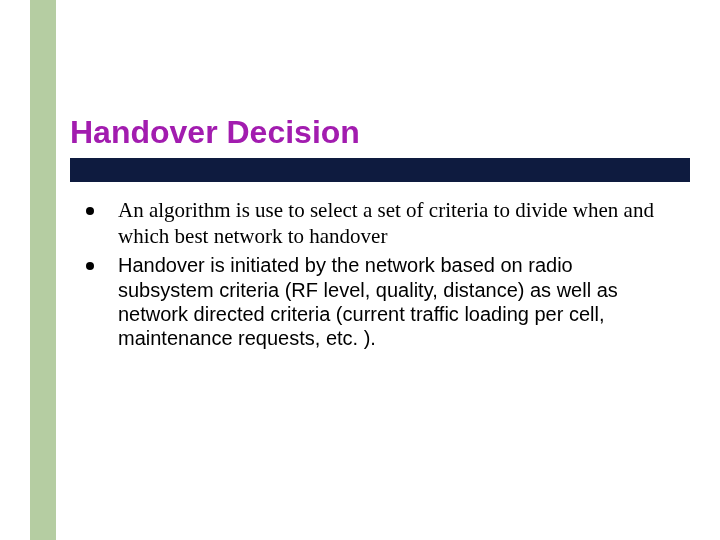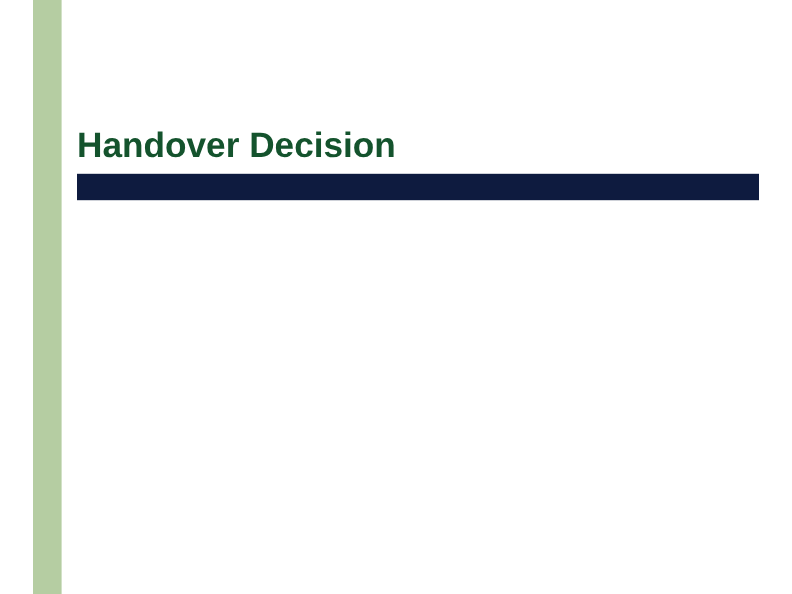--- a/index.html
+++ b/index.html
@@ -28,21 +28,21 @@
   }
   .title-wrap {
     position: absolute;
     left: 70px;
     top: 115px;
     right: 40px;
   }
   .title {
     font-size: 32px;
     font-weight: bold;
-    color: #14532d;
+    color: #a21caf;
     font-family: Arial, Helvetica, sans-serif;
     line-height: 1.1;
   }
   .navy-bar {
     position: absolute;
     left: 70px;
     top: 158px;
     right: 30px;
     height: 24px;
     background: #0E1B3F;
@@ -91,16 +91,24 @@
   <div class="green-bar"></div>
 
   <div class="title-wrap">
     <div class="title">Handover Decision</div>
   </div>
 
   <div class="navy-bar"></div>
 
   <div class="content">
     <ul class="bullets">
+      <li>
+        <span class="dot"></span>
+        <span class="serif">An algorithm is use to select a set of criteria to divide when and which best network to handover</span>
+      </li>
+      <li>
+        <span class="dot"></span>
+        <span class="sans">Handover is initiated by the network based on radio subsystem criteria (RF level, quality, distance) as well as network directed criteria (current traffic loading per cell, maintenance requests, etc. ).</span>
+      </li>
     </ul>
   </div>
 
 </div>
 
 </body></html>

